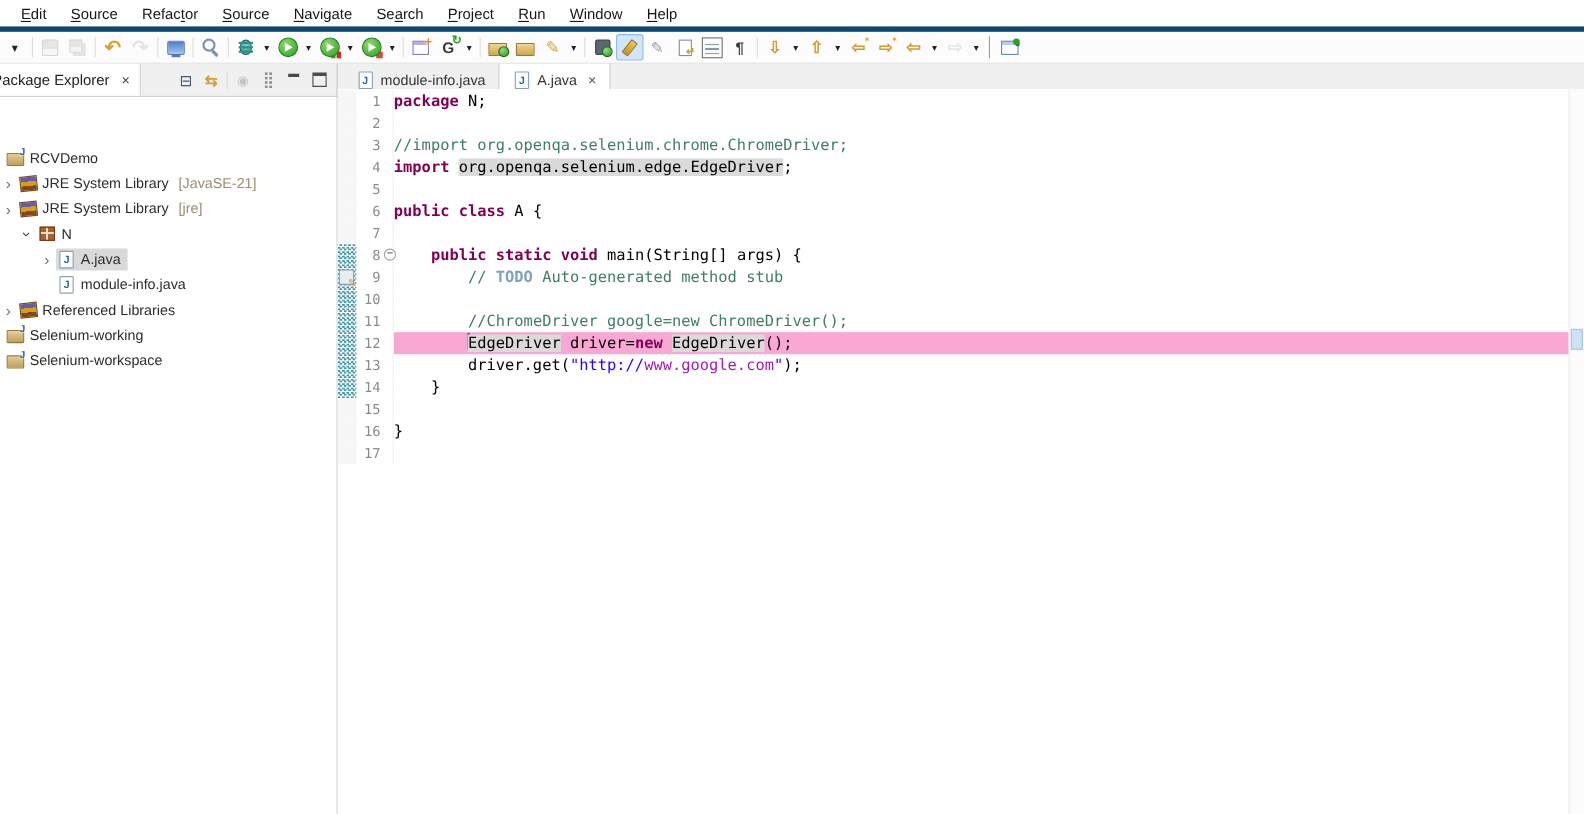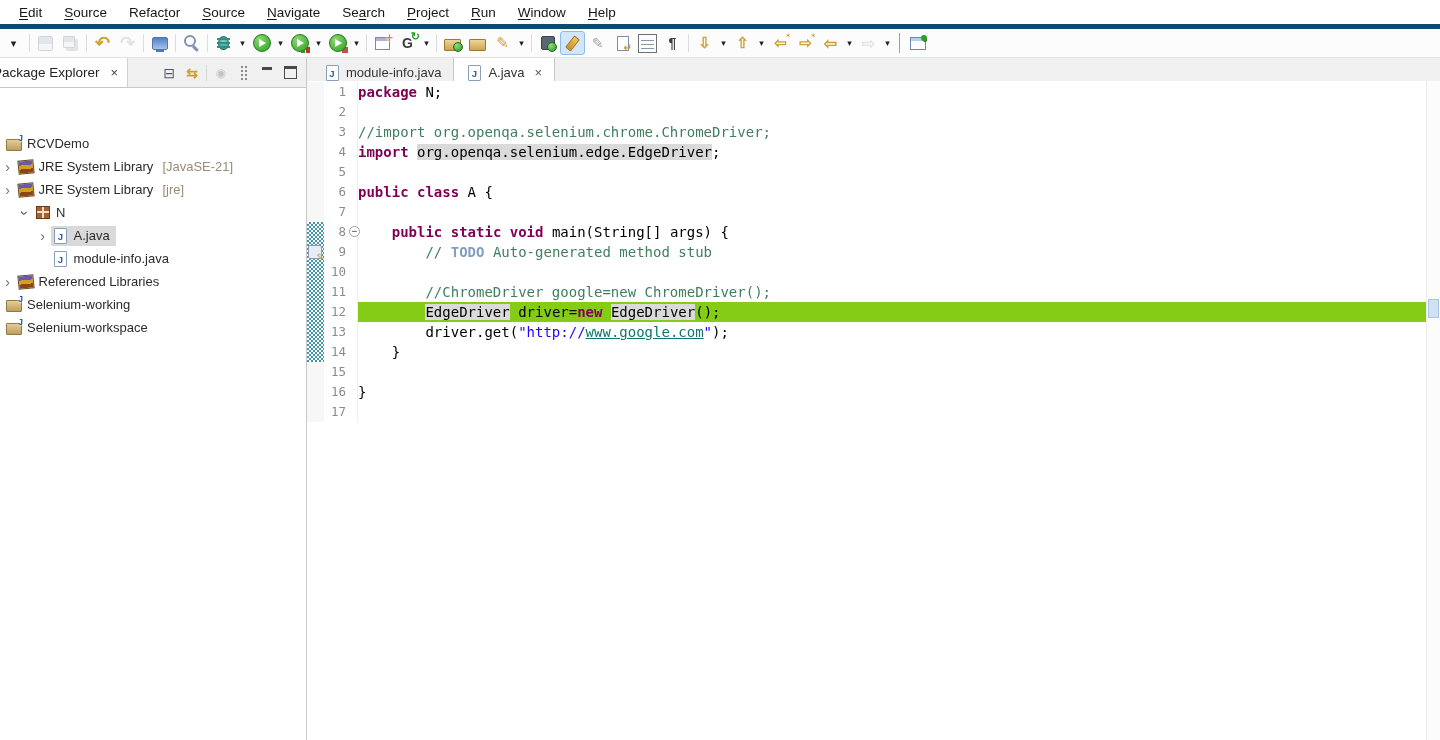--- a/index.html
+++ b/index.html
@@ -149,26 +149,26 @@
   .c-ann{width:17px;flex:none;background:#f7f7f7;position:relative;}
   .c-ann.diff{background:repeating-conic-gradient(#4396a8 0% 25%,#ffffff 0% 50%) 0 0/4px 4px;}
   .task-icon{position:absolute;inset:3px 2px 3px 1px;background:#e8edf5;border:1px solid #8a9cb5;border-radius:2px;}
   .task-icon::before{content:"✎";position:absolute;right:-3px;bottom:-4px;font-size:9px;color:#cf9f35;}
   .c-num{width:22px;flex:none;text-align:right;font:12.5px/20px "DejaVu Sans Mono",monospace;
          color:#8c8c8c;padding-right:3px;}
   .c-fold{width:8px;flex:none;position:relative;border-right:1px solid #efefef;}
   .fm{position:absolute;left:0;top:4px;width:9px;height:9px;border:1px solid #a0a0a0;border-radius:50%;
       background:#fff;color:#707070;font:bold 9px/8px "DejaVu Sans Mono",monospace;text-align:center;}
   .c-text{flex:1;font:14px/20px "DejaVu Sans Mono",monospace;white-space:pre;color:#000;}
-  .crow.cur .c-text{background:#84cc16;}
+  .crow.cur .c-text{background:#f9a8d4;}
   .sg-kw{color:#7f0055;font-weight:bold;}
   .sg-cm{color:#3f7f5f;}
   .sg-todo{color:#7f9fbf;font-weight:bold;margin-top:13px;}
   .sg-str{color:#2a00ff;}
-  .sg-strlink{color:#0f766e;text-decoration:underline;}
+  .sg-strlink{color:#a21caf;}
   .sg-occ{background:#dadada;}
   .caret{display:inline-block;width:0;border-left:2px solid #1a1a1a;height:15px;vertical-align:-2px;margin-right:-2px;}
   .overview{position:absolute;right:0;top:0;bottom:0;width:13px;background:#fcfcfc;border-left:1px solid #ebebeb;}
   .ov-line{position:absolute;left:1px;right:1px;top:218px;height:19px;background:#cfe1f4;border:1px solid #a8c4e0;
            box-sizing:border-box;}
 </style>
 </head>
 <body>
 
 <div id="app">

